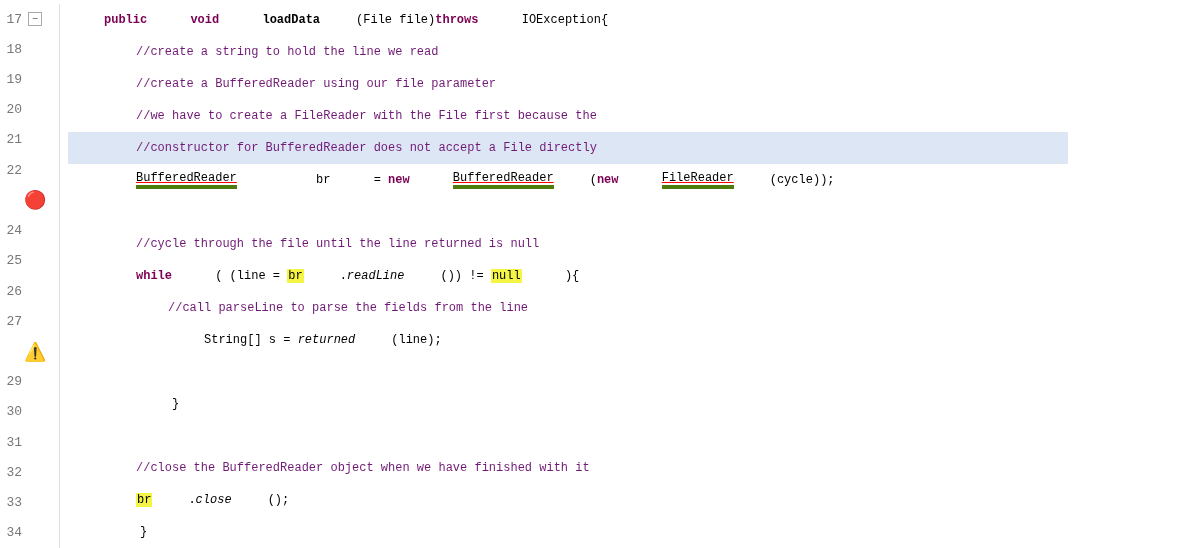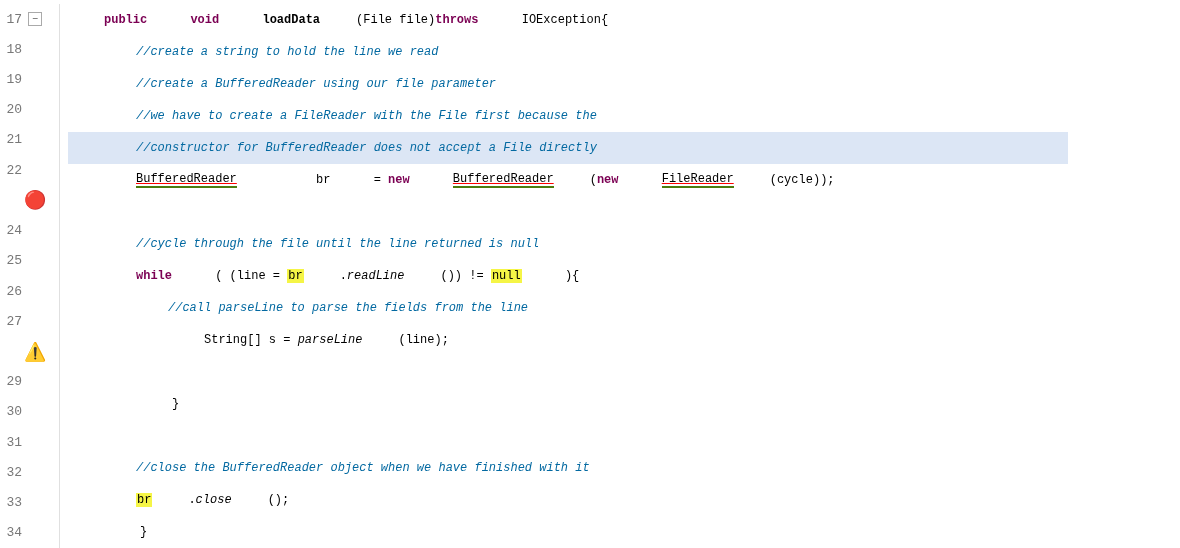--- a/index.html
+++ b/index.html
@@ -96,25 +96,25 @@
       background-color: #dce6f5;
     }
 
     .code-line.normal {
       background-color: transparent;
     }
 
     
     .kw { color: #7b0053; font-weight: bold; } 
     .type { color: #000000; text-decoration: underline; } 
-    .comment { color: #0369a1; font-style: italic; }
+    .comment { color: #701a75; }
     .plain { color: #000000; padding-left: 36px; }
     .method { color: #000000; font-style: italic; } 
     .highlight-bg { background-color: #f5f546; padding: 0 1px; }
-    .error-underline { border-bottom: 2px solid #4d7c0f; text-decoration: underline; text-decoration-color: red; }
+    .error-underline { border-bottom: 4px solid #4d7c0f; text-decoration: underline; text-decoration-color: red; }
 
     .indent1 { display: inline-block; width: 32px; }
     .indent2 { display: inline-block; width: 64px; }
     .indent3 { display: inline-block; width: 96px; }
 
     .error-icon {
       font-size: 14px;
     }
     .warning-icon {
       font-size: 14px;
@@ -275,21 +275,21 @@
     </div>
 
     <div class="code-line normal">
       <span class="indent3"></span>
       <span class="comment">//call parseLine to parse the fields from the line</span>
     </div>
 
     <div class="code-line normal">
       <span class="indent3"></span>
       <span class="plain">String[] s = </span>
-      <span class="method">parseLine</span>
+      <span class="method">returned</span>
       <span class="plain">(line);</span>
     </div>
 
     <div class="code-line normal">
       <span class="plain">&nbsp;</span>
     </div>
 
     <div class="code-line normal">
       <span class="indent2"></span>
       <span class="plain">}</span>

